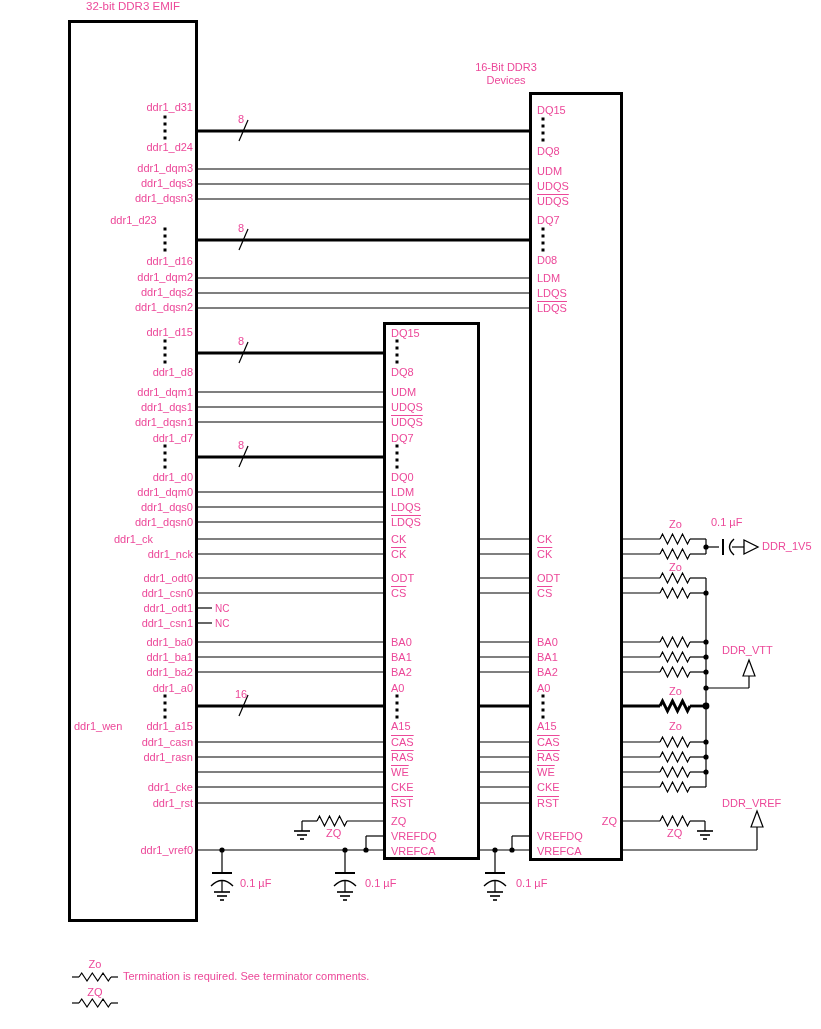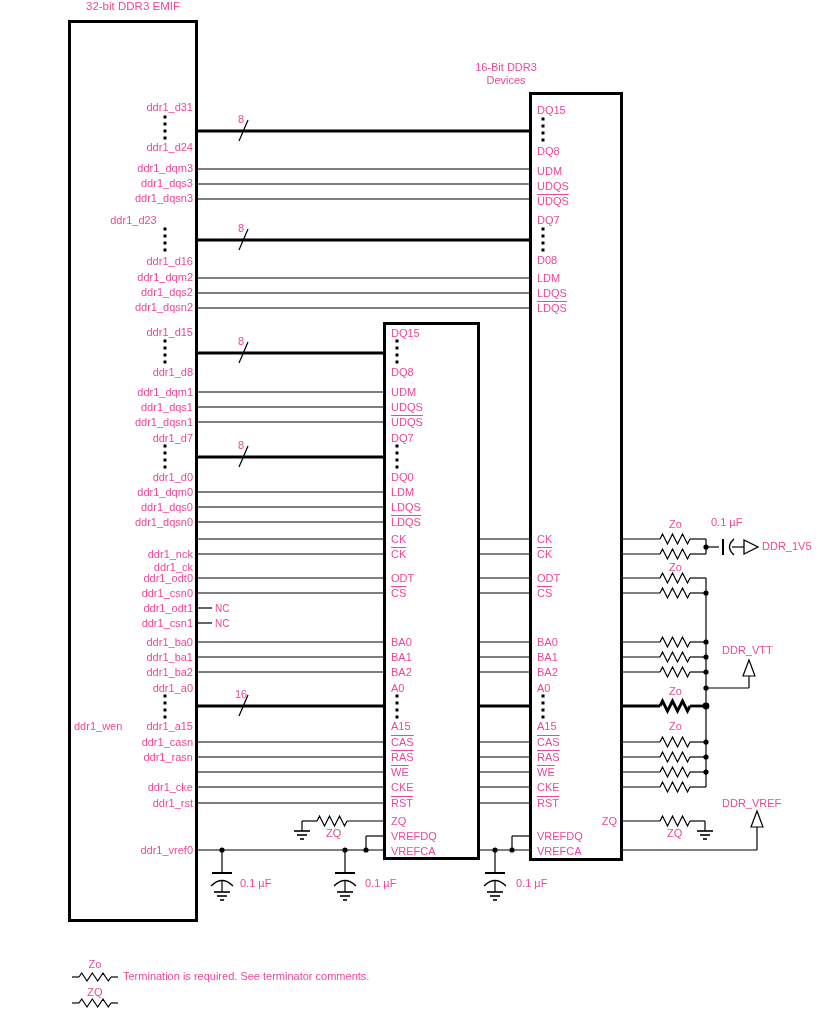--- a/index.html
+++ b/index.html
@@ -277,21 +277,21 @@
     <div class="pin" style="left: 74px; width: 119px; top: 325px; text-align: right;">ddr1_d15</div>
     <div class="pin" style="left: 74px; width: 119px; top: 365px; text-align: right;">ddr1_d8</div>
     <div class="pin" style="left: 74px; width: 119px; top: 385px; text-align: right;">ddr1_dqm1</div>
     <div class="pin" style="left: 74px; width: 119px; top: 400px; text-align: right;">ddr1_dqs1</div>
     <div class="pin" style="left: 74px; width: 119px; top: 415px; text-align: right;">ddr1_dqsn1</div>
     <div class="pin" style="left: 74px; width: 119px; top: 431px; text-align: right;">ddr1_d7</div>
     <div class="pin" style="left: 74px; width: 119px; top: 470px; text-align: right;">ddr1_d0</div>
     <div class="pin" style="left: 74px; width: 119px; top: 485px; text-align: right;">ddr1_dqm0</div>
     <div class="pin" style="left: 74px; width: 119px; top: 500px; text-align: right;">ddr1_dqs0</div>
     <div class="pin" style="left: 74px; width: 119px; top: 515px; text-align: right;">ddr1_dqsn0</div>
-    <div class="pin" style="left: 74px; width: 119px; top: 532px; text-align: right; margin-top: 28px;">ddr1_ck</div>
+    <div class="pin" style="left: 74px; width: 119px; top: 532px; text-align: center;">ddr1_ck</div>
     <div class="pin" style="left: 74px; width: 119px; top: 547px; text-align: right;">ddr1_nck</div>
     <div class="pin" style="left: 74px; width: 119px; top: 571px; text-align: right;">ddr1_odt0</div>
     <div class="pin" style="left: 74px; width: 119px; top: 586px; text-align: right;">ddr1_csn0</div>
     <div class="pin" style="left: 74px; width: 119px; top: 601px; text-align: right;">ddr1_odt1</div>
     <div class="pin" style="left: 74px; width: 119px; top: 616px; text-align: right;">ddr1_csn1</div>
     <div class="pin" style="left: 74px; width: 119px; top: 635px; text-align: right;">ddr1_ba0</div>
     <div class="pin" style="left: 74px; width: 119px; top: 650px; text-align: right;">ddr1_ba1</div>
     <div class="pin" style="left: 74px; width: 119px; top: 665px; text-align: right;">ddr1_ba2</div>
     <div class="pin" style="left: 74px; width: 119px; top: 681px; text-align: right;">ddr1_a0</div>
     <div class="pin" style="left: 74px; width: 119px; top: 719px; text-align: right;">ddr1_a15</div>

